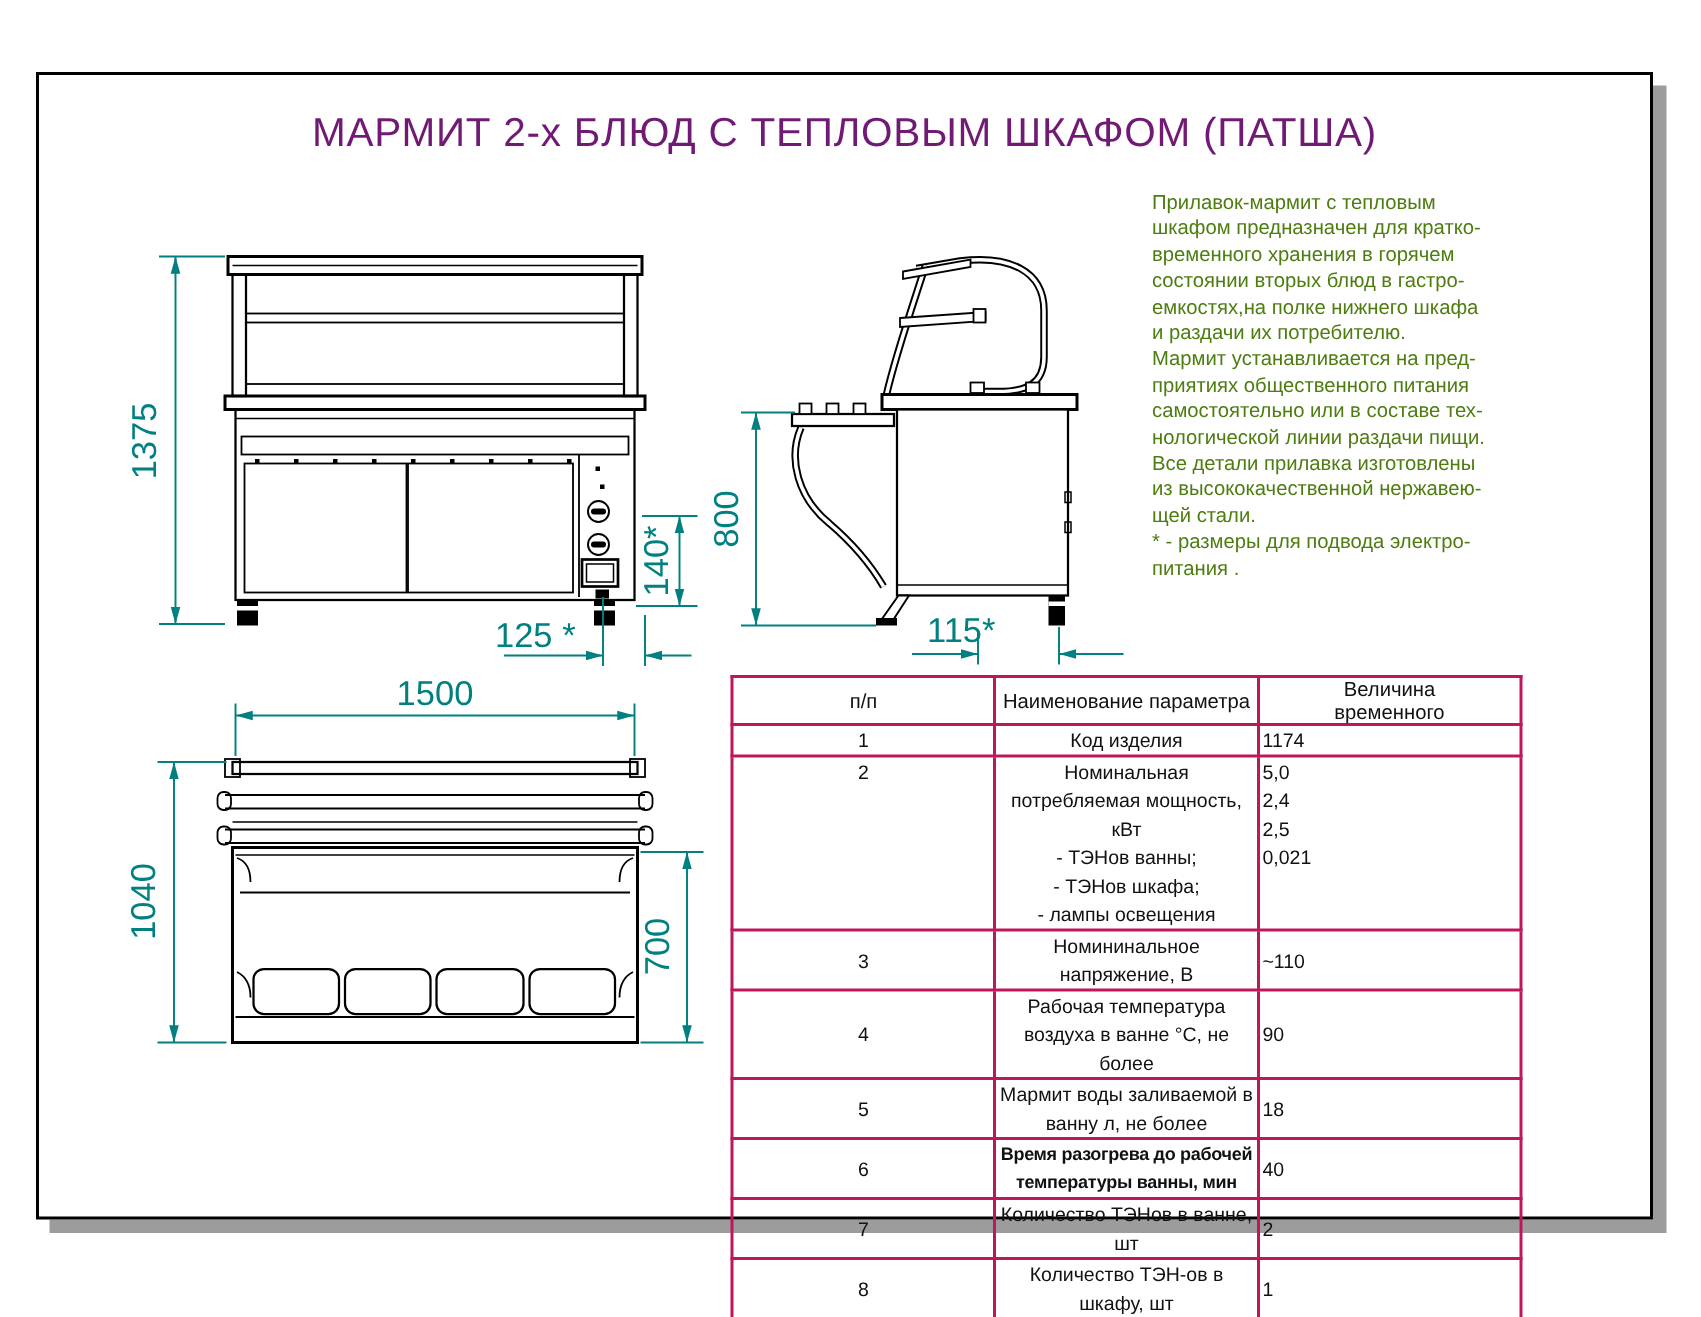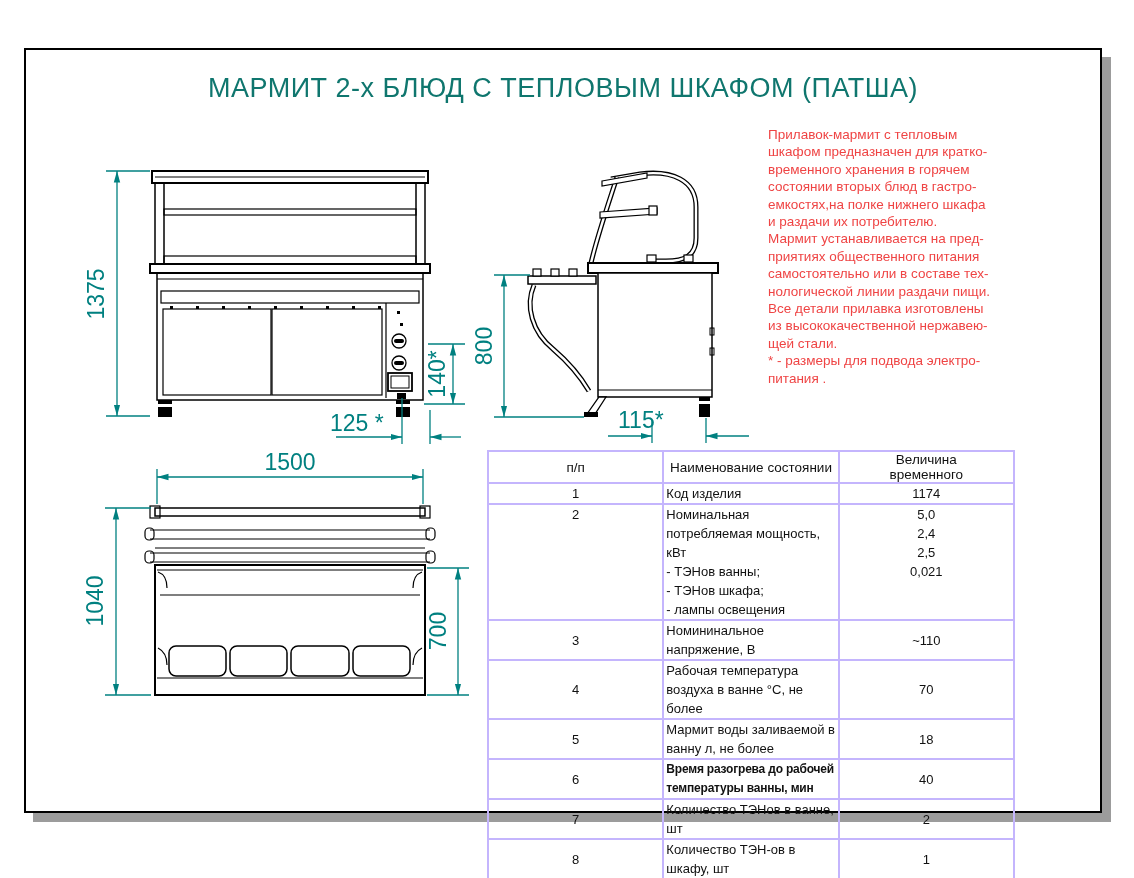--- a/index.html
+++ b/index.html
@@ -2,31 +2,31 @@
 <html><head>
 <meta charset="utf-8">
 <style>
   html,body{margin:0;padding:0;background:#fff;}
   #stage{position:relative;width:1134px;height:878px;background:#fff;overflow:hidden;
          font-family:"Liberation Sans","DejaVu Sans",sans-serif;}
   .sheet{position:absolute;left:24px;top:48px;width:1078px;height:765px;box-sizing:border-box;
          border:2px solid #000;background:#fff;box-shadow:9px 9px 0 0 #9c9c9c;}
   #drawing{position:absolute;left:0;top:0;width:1134px;height:878px;}
   .title{position:absolute;left:24px;top:73px;width:1078px;text-align:center;
-         font-size:27px;color:#0f766e;letter-spacing:0.5px;white-space:nowrap;}
+         font-size:27px;color:#701a75;letter-spacing:0.5px;white-space:nowrap;}
   .description{position:absolute;left:768px;top:126px;width:278px;
-         font-size:13.5px;line-height:17.4px;color:#ef4444;white-space:pre-line;}
+         font-size:13.5px;line-height:17.4px;color:#4d7c0f;white-space:pre-line;}
   table.params{position:absolute;left:487px;top:450px;width:528px;border-collapse:collapse;
          font-size:13px;color:#111;table-layout:fixed;}
-  table.params th,table.params td{border:2px solid #c4b5fd;padding:0 2px;vertical-align:middle;
+  table.params th,table.params td{border:2px solid #be185d;padding:0 2px;vertical-align:middle;
          line-height:19px;white-space:pre-line;}
   table.params th{font-weight:normal;font-size:13.5px;line-height:15px;height:30px;text-align:center;}
   td.c-num{width:28px;text-align:center;}
-  td.c-name{width:387px;text-align:left;padding-left:6px;}
-  td.c-val{width:107px;text-align:center;}
+  td.c-name{width:387px;text-align:center;padding-left:6px;}
+  td.c-val{width:107px;text-align:left;}
   tr.multi td{vertical-align:top;}
   td.condensed{font-weight:bold;font-size:12px;letter-spacing:-0.2px;border-radius:18px;}
   .dim-text{fill:#008080;font-size:23px;font-family:"Liberation Sans","DejaVu Sans",sans-serif;}
 </style>
 </head>
 <body>
 
 <div id="stage">
   <div class="sheet"></div>
 
@@ -211,21 +211,21 @@
 Все детали прилавка изготовлены
 из высококачественной нержавею-
 щей стали.
 * - размеры для подвода электро-
 питания .</div>
 
   <table class="params">
     <thead>
       <tr>
         <th>п/п</th>
-        <th>Наименование состоянии</th>
+        <th>Наименование параметра</th>
         <th>Величина
 временного</th>
       </tr>
     </thead>
     <tbody>
       <tr>
         <td class="c-num">1</td>
         <td class="c-name">Код изделия</td>
         <td class="c-val">1174</td>
       </tr>
@@ -241,21 +241,21 @@
 0,021</td>
       </tr>
       <tr>
         <td class="c-num">3</td>
         <td class="c-name">Номининальное напряжение, В</td>
         <td class="c-val">~110</td>
       </tr>
       <tr>
         <td class="c-num">4</td>
         <td class="c-name">Рабочая температура воздуха в ванне °С, не более</td>
-        <td class="c-val">70</td>
+        <td class="c-val">90</td>
       </tr>
       <tr>
         <td class="c-num">5</td>
         <td class="c-name">Мармит воды заливаемой в ванну л, не более</td>
         <td class="c-val">18</td>
       </tr>
       <tr>
         <td class="c-num">6</td>
         <td class="c-name condensed">Время разогрева до рабочей температуры ванны, мин</td>
         <td class="c-val">40</td>

